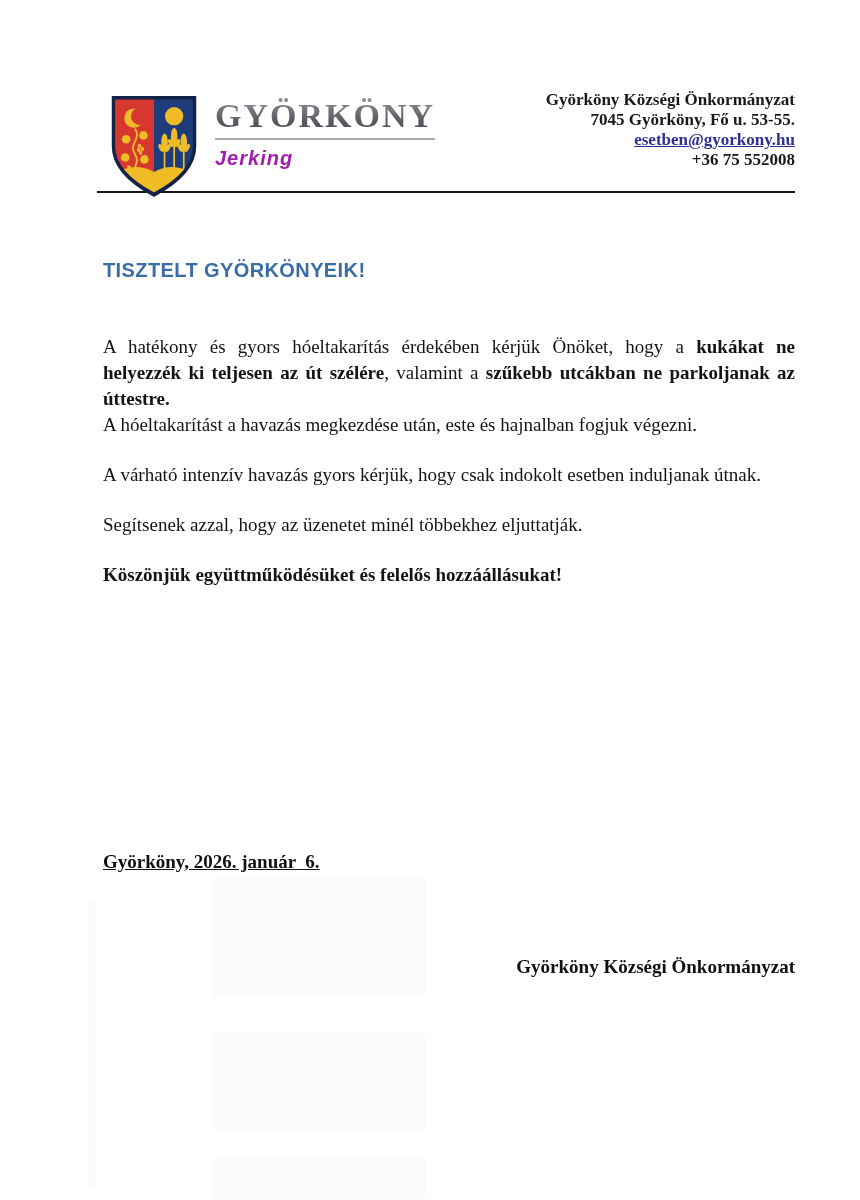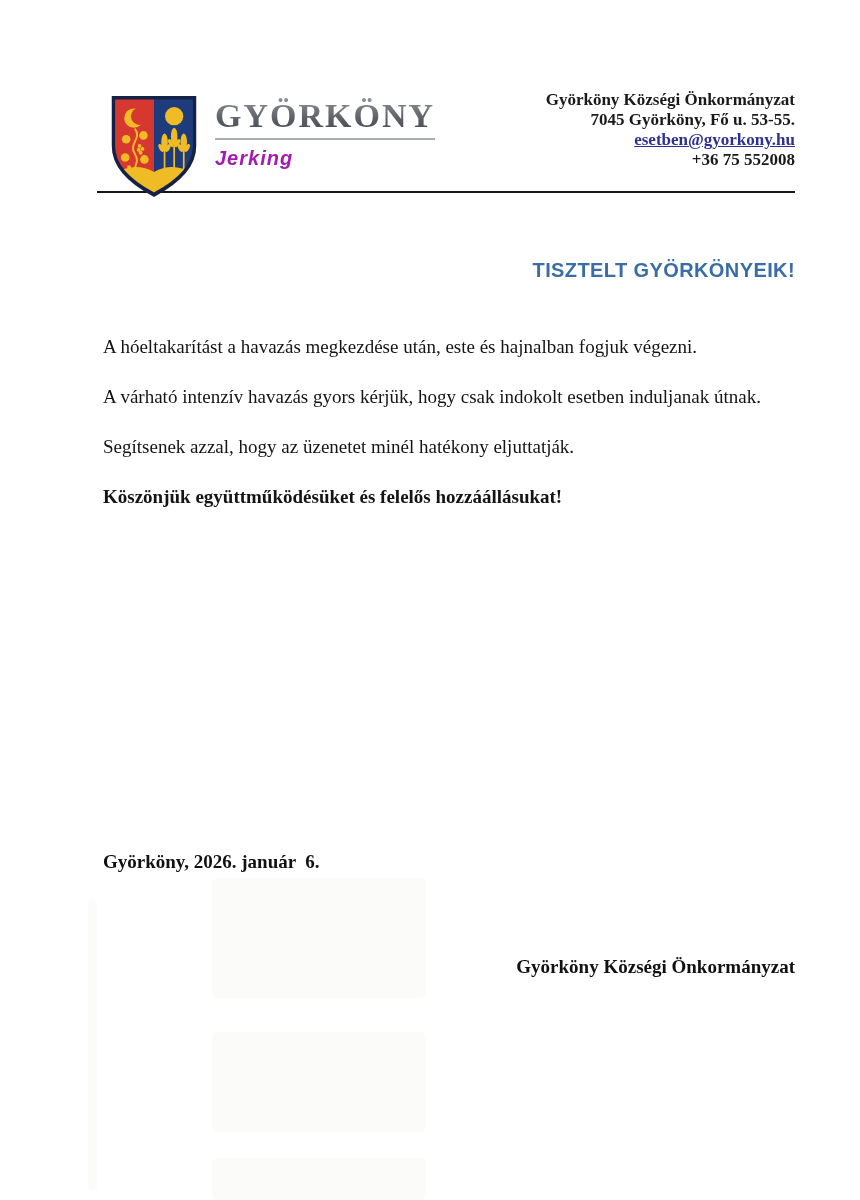--- a/index.html
+++ b/index.html
@@ -40,37 +40,37 @@
     text-decoration:underline;font-weight:bold;
   }
   .header-rule{
     position:absolute;left:97px;top:191px;width:698px;height:2px;
     background:#161616;z-index:1;
   }
 
   
   .doc-heading{
     position:absolute;left:103px;top:259px;width:692px;
-    text-align:right;
+    text-align:left;
     font-family:"Liberation Sans", sans-serif;
     font-weight:bold;font-size:20px;letter-spacing:0.4px;
     color:var(--heading-blue,#3a6ca6);
   }
   .doc-body{
     position:absolute;left:103px;top:334px;width:692px;
     font-size:19px;line-height:26px;color:#141414;
   }
   .doc-body p{margin:0;}
   .doc-body p.gap-after{margin-bottom:24px;}
   .doc-body p.justify{text-align:justify;}
   .doc-body b{font-weight:bold;}
 
   .date-line{
     position:absolute;left:103px;top:851px;
-    font-weight:bold;font-size:19px;white-space:pre-wrap;color:#111;
+    font-weight:bold;font-size:19px;white-space:pre-wrap;color:#111;text-decoration:underline;
   }
   .signature{
     position:absolute;right:65px;top:956px;
     font-weight:bold;font-size:19px;color:#111;text-align:right;
   }
 
   
   .ghost{position:absolute;background:#fbfbf9;border-radius:6px;z-index:0;}
   .g1{left:212px;top:878px;width:214px;height:120px;}
   .g2{left:212px;top:1032px;width:214px;height:100px;}
@@ -155,23 +155,24 @@
     <div>7045 Györköny, Fő u. 53-55.</div>
     <div><a href="#">esetben@gyorkony.hu</a></div>
     <div>+36 75 552008</div>
   </div>
 
   <div class="header-rule"></div>
 
   <div class="doc-heading">TISZTELT GYÖRKÖNYEIK!</div>
 
   <div class="doc-body">
+    <p class="justify"><span>A hatékony és gyors hóeltakarítás érdekében kérjük Önöket, hogy a </span><b>kukákat ne helyezzék ki teljesen az út szélére</b><span>, valamint a </span><b>szűkebb utcákban ne parkoljanak az úttestre.</b></p>
     <p class="gap-after"><span>A hóeltakarítást a havazás megkezdése után, este és hajnalban fogjuk végezni.</span></p>
     <p class="justify gap-after"><span>A várható intenzív havazás gyors kérjük, hogy csak indokolt esetben induljanak útnak.</span></p>
-    <p class="gap-after"><span>Segítsenek azzal, hogy az üzenetet minél hatékony eljuttatják.</span></p>
+    <p class="gap-after"><span>Segítsenek azzal, hogy az üzenetet minél többekhez eljuttatják.</span></p>
     <p><b>Köszönjük együttműködésüket és felelős hozzáállásukat!</b></p>
   </div>
 
   <div class="date-line">Györköny, 2026. január  6.</div>
 
   <div class="signature">Györköny Községi Önkormányzat</div>
 
 </div>
 
 </body></html>

